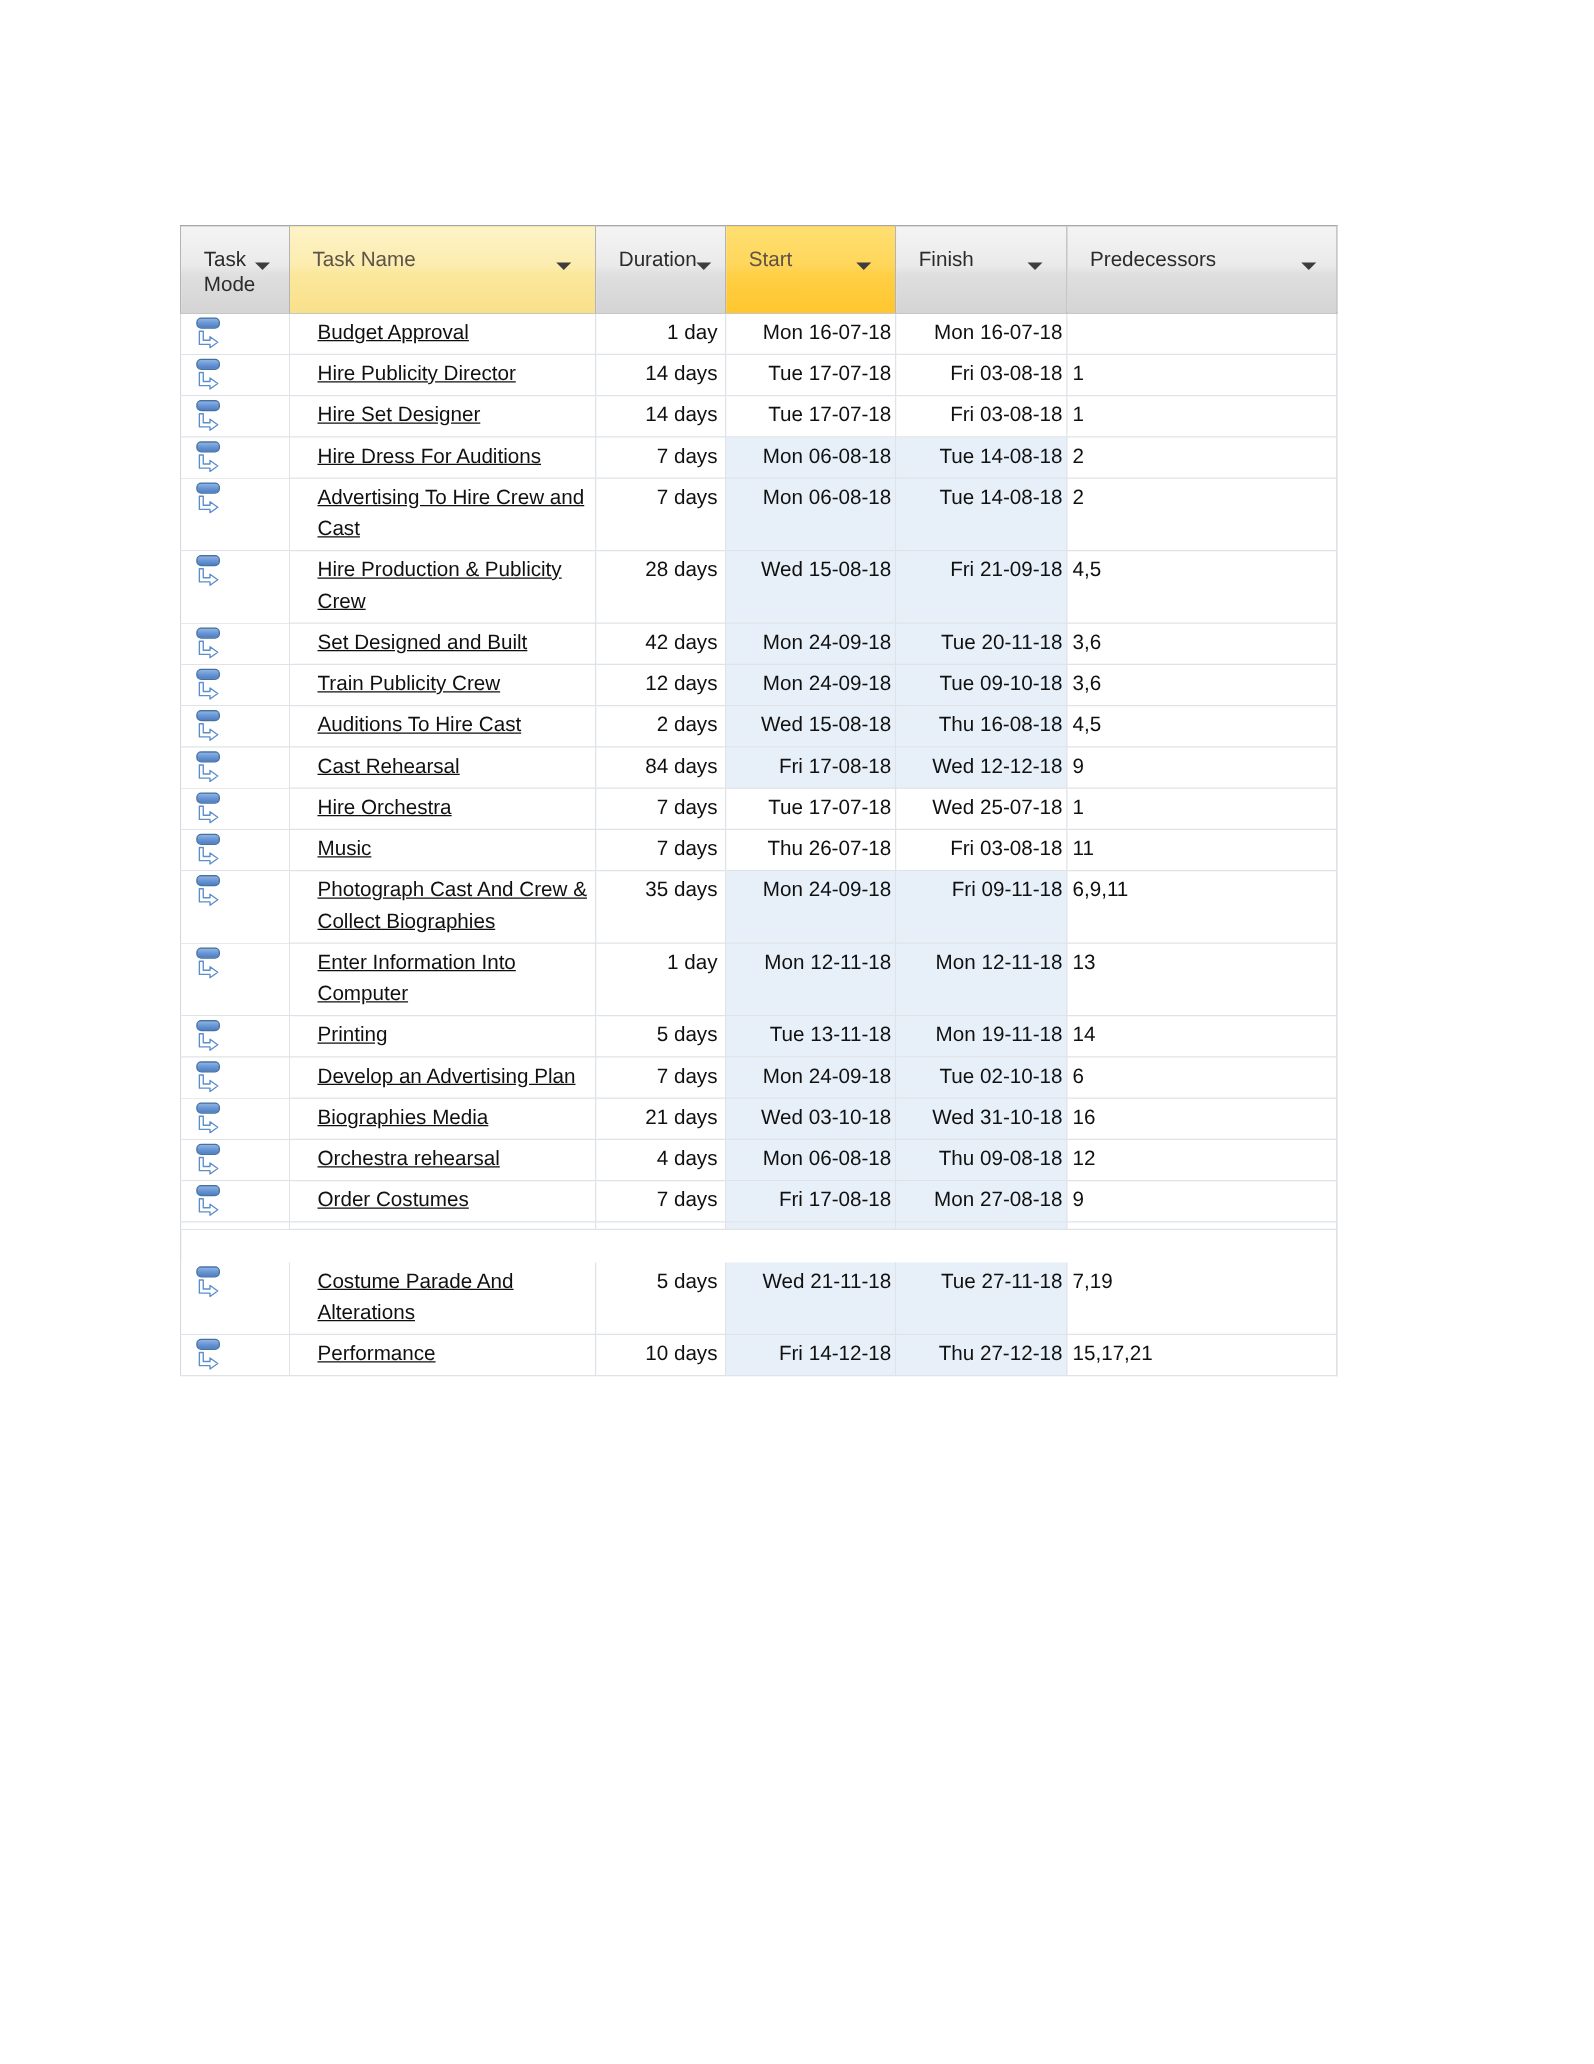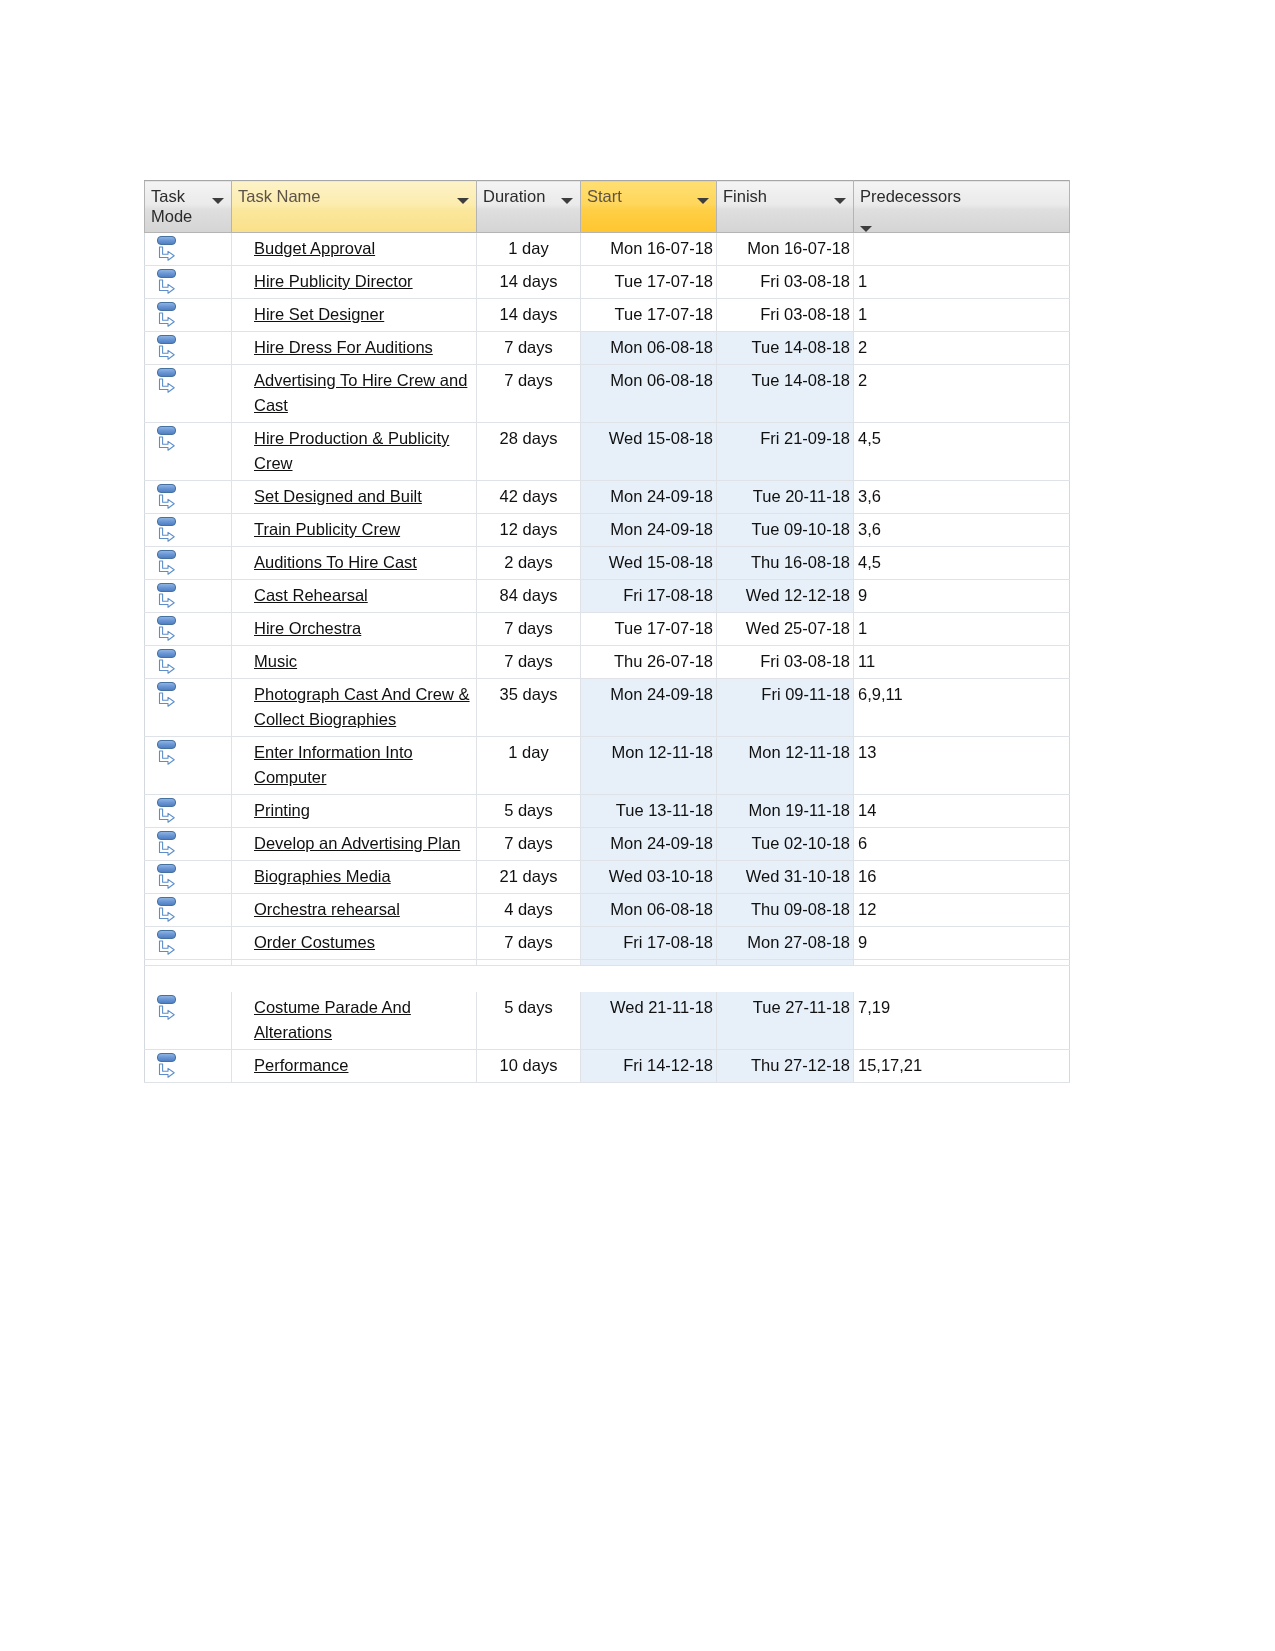--- a/index.html
+++ b/index.html
@@ -44,21 +44,21 @@
   col.c-mode   { width: 87px;  }
   col.c-name   { width: 245px; }
   col.c-dur    { width: 104px; }
   col.c-start  { width: 136px; }
   col.c-finish { width: 137px; }
   col.c-pred   { width: 216px; }
 
   
   thead th {
     height: 52px;
-    padding: 0;
+    padding: 12px;
     margin: 0;
     border: 1px solid #b4b4b4;
     border-top: 1px solid #a6a6a6;
     vertical-align: top;
     font-weight: normal;
     position: relative;
     box-sizing: border-box;
   }
 
   .hdr-inner {
@@ -100,21 +100,21 @@
     margin-top: 12px;
     margin-right: 3px;
     flex: 0 0 auto;
   }
   th.pred-col .hdr-inner { flex-direction: row-reverse; justify-content: flex-end; }
   th.pred-col .caret { margin-right: 0; margin-left: 0; }
   th.pred-col .hdr-text { margin-left: 0; }
 
   
   th.pred-col .hdr-inner {
-    flex-direction: column;
+    flex-direction: row;
     justify-content: space-between;
   }
 
   
   tbody td {
     border: 1px solid #dfe3e8;
     border-top: none;
     padding: 3px 6px 4px 6px;
     vertical-align: top;
     font-size: 16.5px;
@@ -129,21 +129,21 @@
     padding: 0;
     position: relative;
     border-right: 1px solid #dfe3e8;
   }
   td.name-cell {
     padding-left: 22px;
     white-space: normal;
     word-wrap: break-word;
     text-decoration: underline;
   }
-  td.dur-cell   { text-align: center; }
+  td.dur-cell   { text-align: right; }
   td.start-cell { text-align: right; padding-right: 3px; }
   td.fin-cell   { text-align: right; padding-right: 3px; }
   td.pred-cell  { text-align: left; padding-left: 4px; }
 
   tr.tinted td.start-cell,
   tr.tinted td.fin-cell { background: #e7f0f9; }
 
   
   .mode-icon {
     position: relative;

